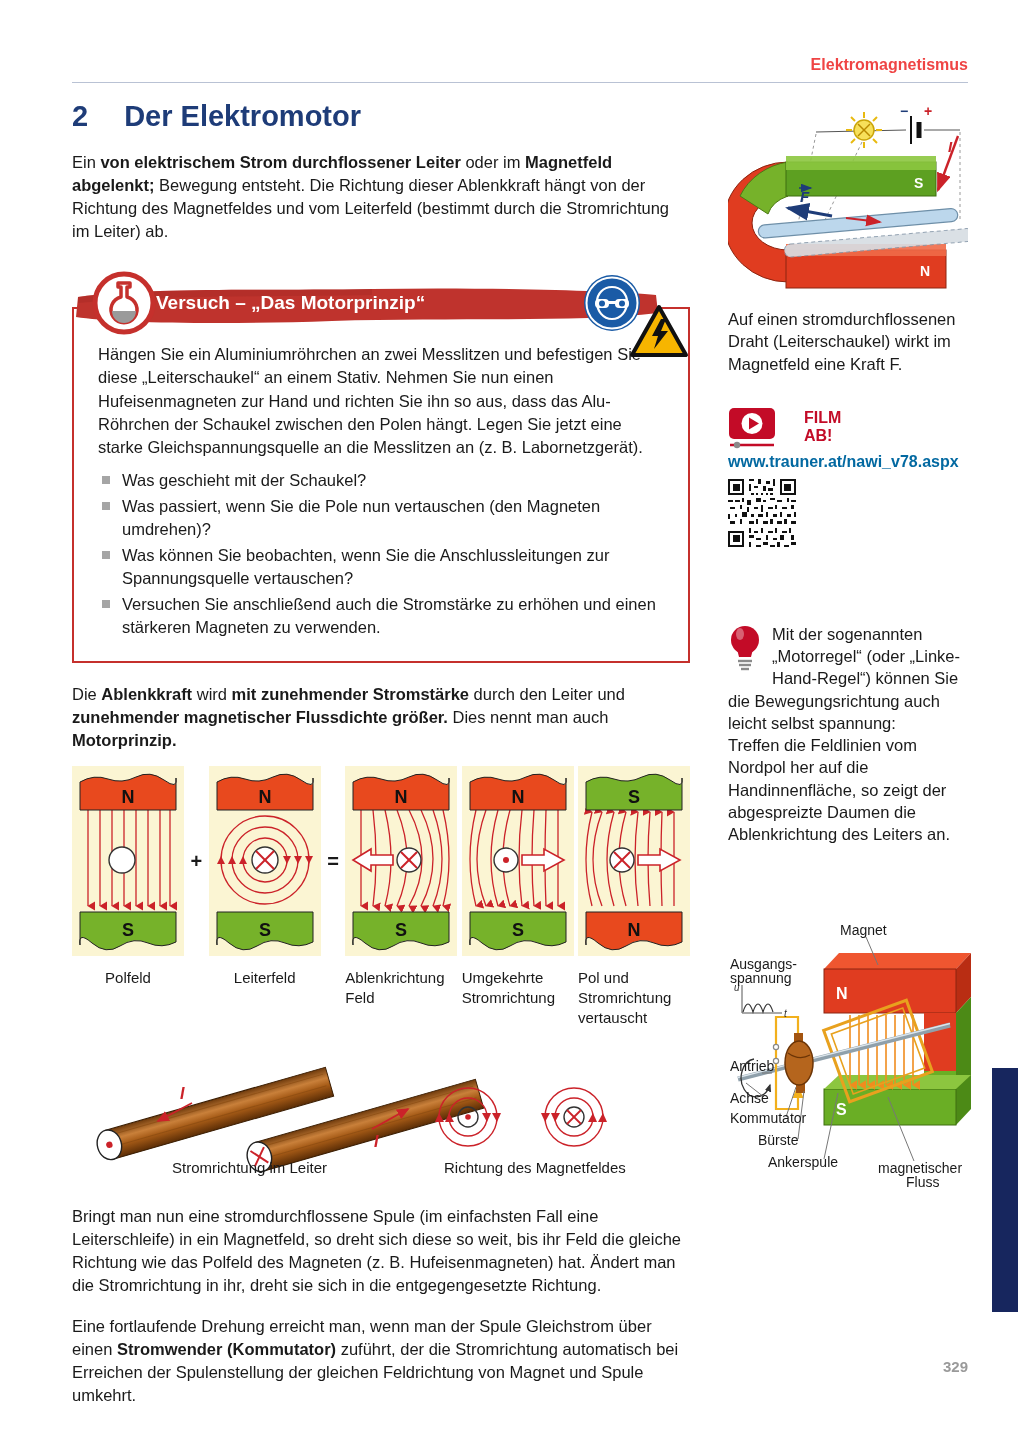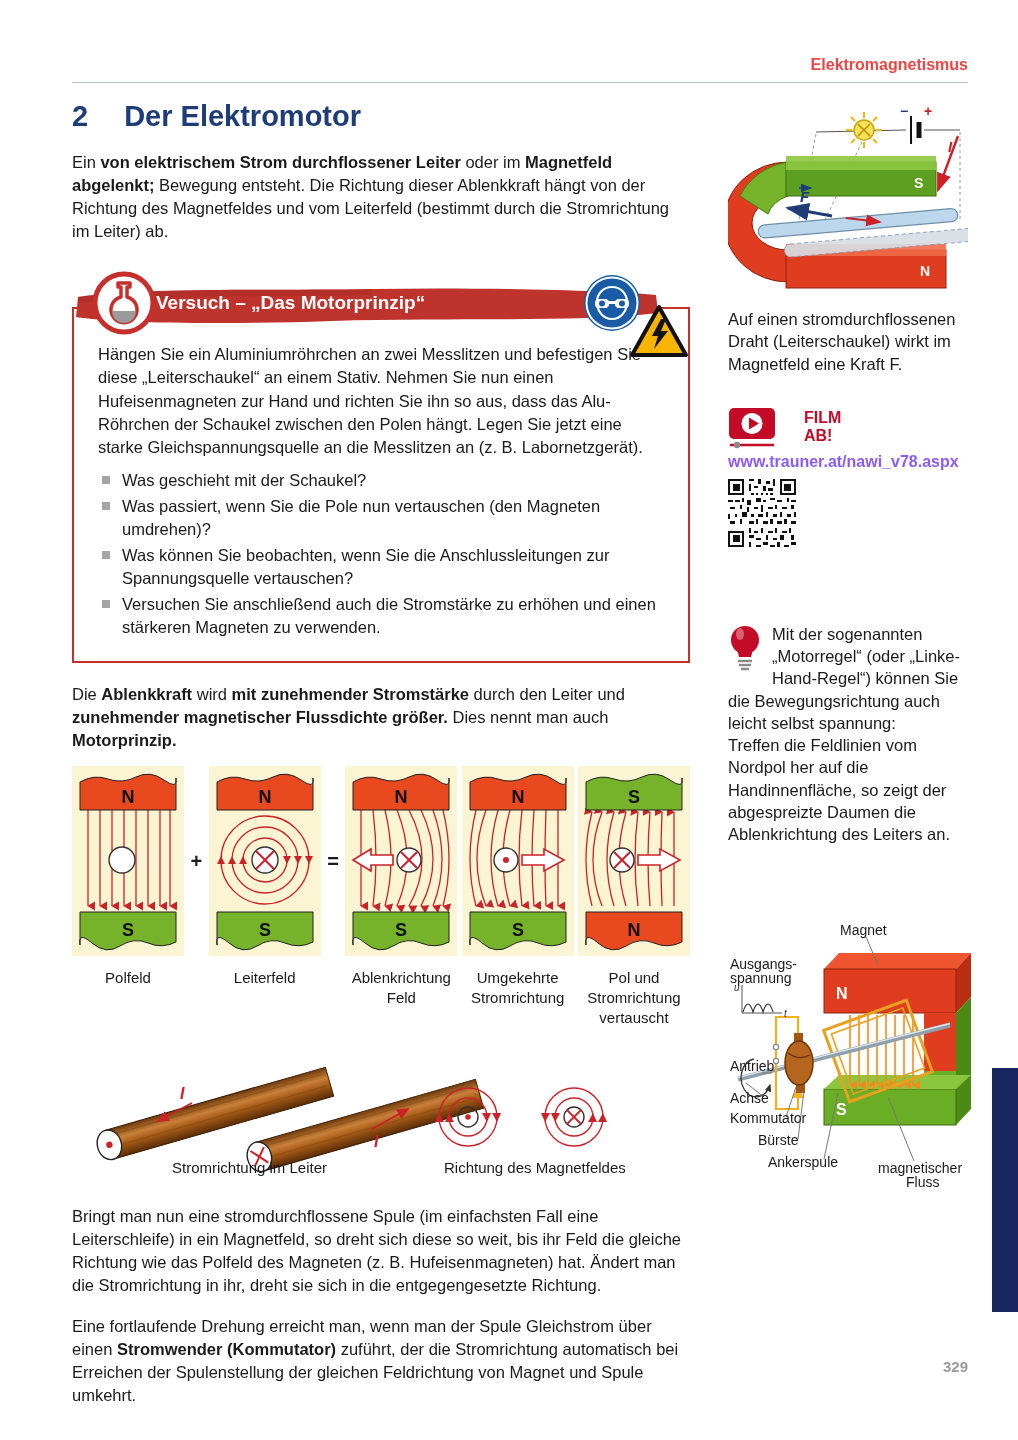--- a/index.html
+++ b/index.html
@@ -31,31 +31,31 @@
   .hazard-badge{position:absolute;left:556px;top:24px;z-index:6;}
   .versuch-box{position:relative;z-index:1;margin-top:-22px;border:2px solid #c5302c;background:#fff;padding:34px 24px 18px 24px;}
   .versuch-box .para{margin-bottom:10px;}
   ul.qlist{list-style:none;margin:6px 0 0 0;padding:0;}
   ul.qlist li{position:relative;padding-left:24px;font-size:16.5px;line-height:1.4;margin-bottom:3px;}
   ul.qlist li::before{content:"";position:absolute;left:4px;top:7px;width:8px;height:8px;background:#a5a5a5;}
 
   
   .field-fig{display:flex;align-items:flex-start;justify-content:space-between;margin-top:14px;}
   .fpanel{width:112px;display:flex;flex-direction:column;align-items:center;}
-  .fpanel .cap{margin-top:12px;font-size:15px;line-height:1.35;text-align:center;}
+  .fpanel .cap{margin-top:12px;font-size:15px;line-height:1.35;}
   .op{width:16px;font-size:20px;font-weight:bold;text-align:center;line-height:190px;}
 
   
   .wire-fig{margin-top:22px;}
 
   
   .sidecap{font-size:16.5px;line-height:1.35;margin:8px 0 0 0;}
   .film-row{display:flex;gap:28px;margin-top:32px;align-items:flex-start;}
   .film-label{color:#c30b27;font-weight:bold;font-size:16px;line-height:1.15;margin-top:2px;}
-  .side-link{color:#8b5cf6;font-size:16px;font-weight:bold;text-decoration:none;display:inline-block;margin-top:4px;}
+  .side-link{color:#0369a1;font-size:16px;font-weight:bold;text-decoration:none;display:inline-block;margin-top:4px;}
   .tip{margin-top:72px;font-size:16.5px;line-height:1.35;}
   .tip .bulb{float:left;margin:2px 10px 2px 0;}
 
   .navy-bar{position:absolute;right:0;top:1068px;width:26px;height:244px;background:#17265e;}
   .page-num{position:absolute;right:50px;top:1358px;color:#9a9a9a;font-weight:bold;font-size:15px;}
 </style>
 </head>
 <body>
 
 <div class="page">

